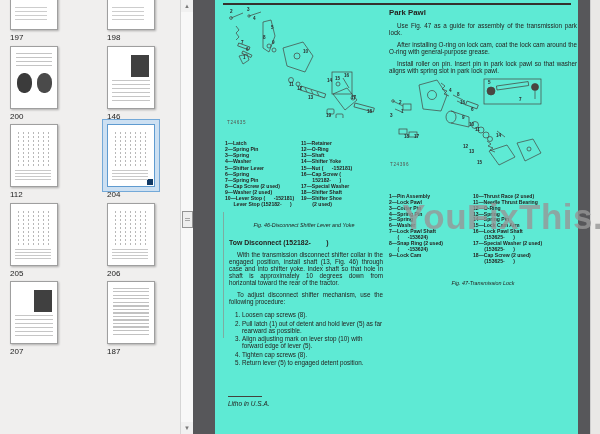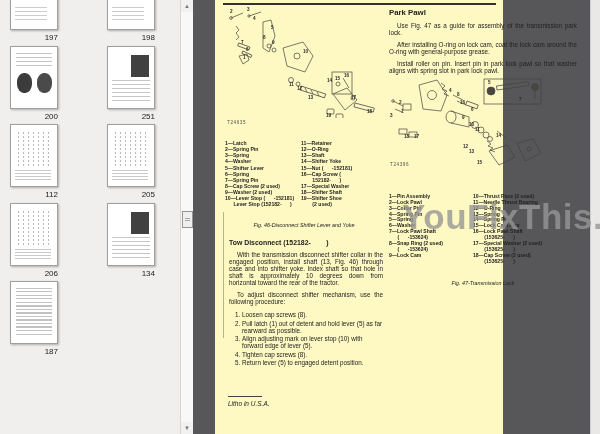--- a/index.html
+++ b/index.html
@@ -4,21 +4,21 @@
 <style>
   html,body{margin:0;padding:0;}
   body{width:600px;height:434px;overflow:hidden;font-family:"Liberation Sans",sans-serif;}
   #app{position:relative;width:600px;height:434px;background:#57575a;overflow:hidden;}
 
   
   .sidebar{position:absolute;left:0;top:0;width:180px;height:434px;background:#f0efee;overflow:hidden;}
   .thumbs{position:absolute;left:10px;top:-33px;display:grid;grid-template-columns:48px 48px;column-gap:49px;grid-auto-rows:78.5px;}
   .cell{width:48px;cursor:pointer;}
   .thumb{position:relative;width:48px;height:63px;background:#ffffff;border:1px solid #9f9f9f;box-sizing:border-box;box-shadow:1px 1px 2px rgba(0,0,0,.28);}
-  .plabel{margin-top:3px;width:48px;text-align:right;font-size:8px;color:#1c1c1c;}
+  .plabel{margin-top:3px;width:48px;text-align:left;font-size:8px;color:#1c1c1c;}
   .cell.selected .thumb{border:1px solid #5f9bd0;box-shadow:0 0 0 4px #cde0f2,0 0 0 5px #74a9d8;}
   .corner{display:none;}
   .cell.selected .corner{display:block;position:absolute;right:1px;bottom:1px;width:6px;height:6px;background:#123a66;}
   
   .cell.text .thumb::before{content:"";position:absolute;left:4px;right:4px;top:5px;height:26px;background:repeating-linear-gradient(#bdbdbd 0 1px,transparent 1px 4px);}
   .cell.text .thumb::after{content:"";position:absolute;left:4px;right:10px;bottom:8px;height:14px;background:repeating-linear-gradient(#cdcdcd 0 1px,transparent 1px 4px);}
   .cell.diagram .thumb::before{content:"";position:absolute;left:5px;right:5px;top:6px;bottom:20px;background-image:radial-gradient(#8f8f8f 0.6px,transparent 0.7px);background-size:5px 4px;opacity:.85;}
   .cell.diagram .thumb::after{content:"";position:absolute;left:4px;right:6px;bottom:6px;height:10px;background:repeating-linear-gradient(#c9c9c9 0 1px,transparent 1px 3px);}
   .cell.photos .thumb::before{content:"";position:absolute;left:6px;top:26px;width:15px;height:20px;background:#3b3b3b;border-radius:45%;box-shadow:20px 0 0 #4a4a4a;}
   .cell.photos .thumb::after{content:"";position:absolute;left:5px;right:5px;top:6px;height:14px;background:repeating-linear-gradient(#c4c4c4 0 1px,transparent 1px 4px);}
@@ -30,21 +30,21 @@
   .vscroll{position:absolute;left:180px;top:0;width:13px;height:434px;background:#f8f8f8;border-left:1px solid #d6d6d6;box-sizing:border-box;}
   .sb-btn{position:absolute;left:0;width:12px;height:12px;background:#f1f1f1;color:#7a7a7a;font-size:6px;line-height:12px;text-align:center;cursor:pointer;}
   .sb-up{top:0;}
   .sb-down{bottom:0;}
   .sb-thumb{position:absolute;left:0.5px;top:211px;width:11px;height:17px;background:#efefef;border:1px solid #959595;box-sizing:border-box;cursor:grab;}
   .sb-thumb::after{content:"";position:absolute;left:2px;right:2px;top:6px;height:4px;background:repeating-linear-gradient(#a8a8a8 0 1px,transparent 1px 2px);}
 
   
   .main-view{position:absolute;left:193px;top:0;right:0;bottom:0;background:#57575a;}
   .main-scroll-strip{position:absolute;right:0;top:0;width:10px;height:434px;background:#e9e8e6;border-left:1px solid #cfcfcf;box-sizing:border-box;}
-  .page{position:absolute;left:22px;top:0;width:288px;height:434px;background:#fef9c3;color:#24221f;}
+  .page{position:absolute;left:22px;top:0;width:363px;height:434px;background:#5eead4;color:#24221f;}
   .toprule{position:absolute;left:8px;right:7px;top:3px;height:2px;background:#35322d;}
   .vline{position:absolute;left:8px;top:212px;width:1px;height:126px;background:#8d8a85;opacity:.65;}
 
   .colL{position:absolute;left:10px;top:6px;width:158px;}
   .colR{position:absolute;left:174px;top:6px;width:188px;}
 
   .figwrap{position:relative;}
   .fig46{height:112px;margin-bottom:2px;}
   .fig47{height:102px;margin-top:3px;margin-bottom:3px;}
   .figwrap svg{position:absolute;left:0;top:0;}
@@ -94,45 +94,51 @@
         <div class="cell photos">
         <div class="thumb">
           
         </div>
         <div class="plabel">200</div>
       </div>
         <div class="cell photo-text">
         <div class="thumb">
           
         </div>
-        <div class="plabel">251</div>
+        <div class="plabel">146</div>
       </div>
         <div class="cell diagram">
         <div class="thumb">
           
         </div>
         <div class="plabel">112</div>
       </div>
+        <div class="cell diagram selected">
+        <div class="thumb">
+          <div class="corner"></div>
+        </div>
+        <div class="plabel">204</div>
+      </div>
         <div class="cell diagram">
         <div class="thumb">
           
         </div>
         <div class="plabel">205</div>
       </div>
         <div class="cell diagram">
         <div class="thumb">
           
         </div>
         <div class="plabel">206</div>
       </div>
         <div class="cell photo-text">
         <div class="thumb">
           
         </div>
-        <div class="plabel">134</div>
+        <div class="plabel">207</div>
       </div>
         <div class="cell toc">
         <div class="thumb">
           
         </div>
         <div class="plabel">187</div>
       </div>
     </div>
   </aside>
 

